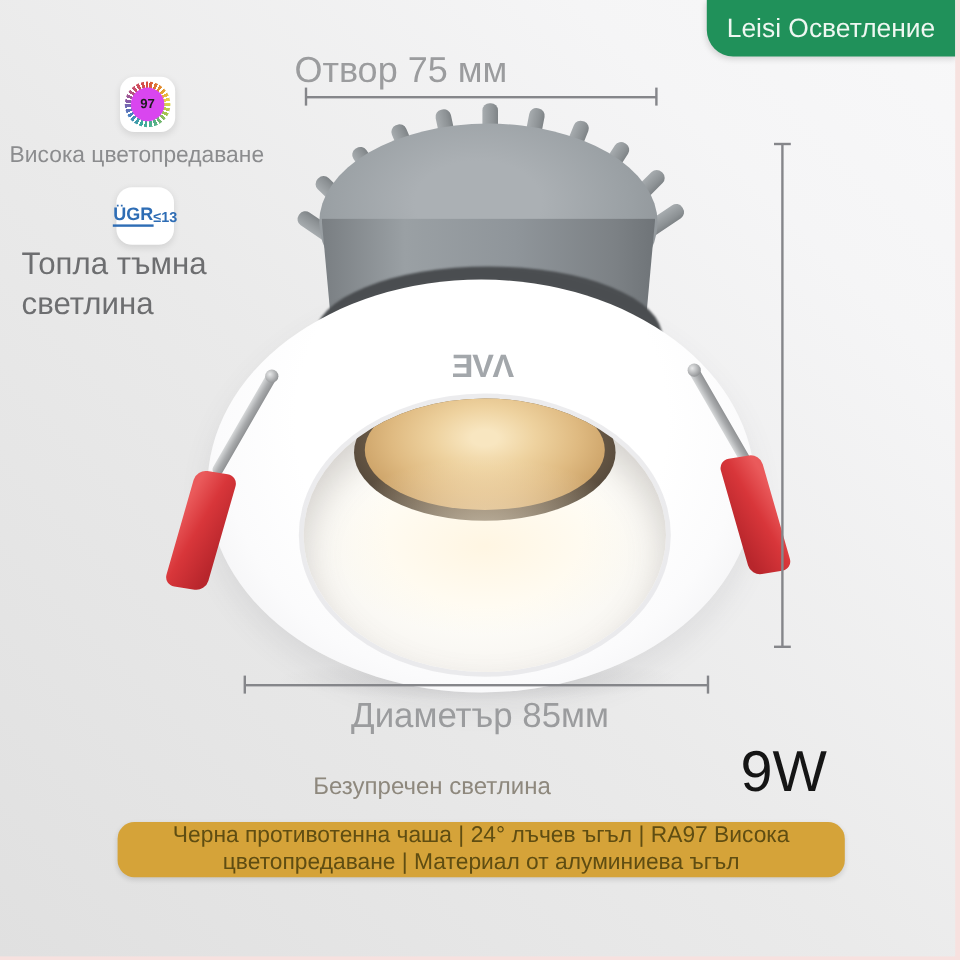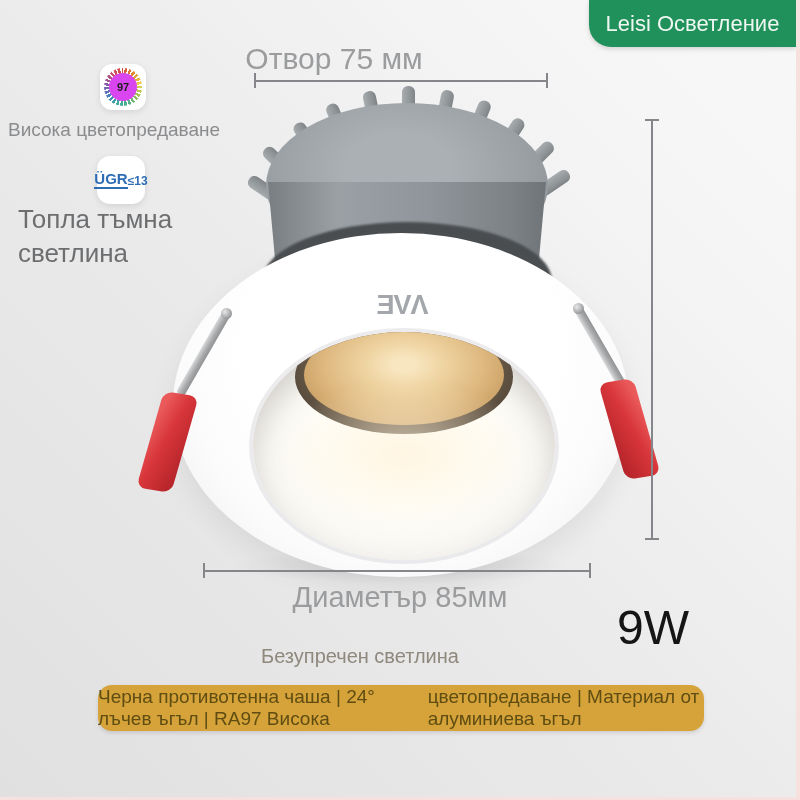--- a/index.html
+++ b/index.html
@@ -77,23 +77,23 @@
        background:radial-gradient(ellipse at 50% 42%,#8a7457 35%,#5a4d3e 72%,#3a342c 100%);}
   .lens{position:absolute;left:51px;top:-7px;width:200px;height:100px;border-radius:50%;
        background:radial-gradient(ellipse at 50% 40%,#f8e6c0 8%,#eed29f 30%,#dfba81 55%,#c79c61 82%,#b0874f 100%);}
   .lens-glow{position:absolute;left:16px;top:48px;width:270px;height:150px;border-radius:50%;
        background:radial-gradient(ellipse,rgba(255,243,219,.75),rgba(255,255,255,0) 70%);}
   .logo{position:absolute;left:338px;top:290px;width:128px;text-align:center;z-index:11;
        font-size:27px;font-weight:bold;color:#a3a7ab;letter-spacing:-1px;}
 
   
   .tagline{position:absolute;left:248px;top:645px;width:224px;text-align:center;font-size:20px;color:#8e887d;z-index:30;}
-  .wattage{position:absolute;left:598px;top:600px;width:110px;text-align:center;font-size:48px;color:#151515;z-index:30;}
+  .wattage{position:absolute;left:598px;top:616px;width:110px;text-align:center;font-size:48px;color:#151515;z-index:30;}
   .banner{position:absolute;left:98px;top:685px;width:606px;height:46px;border-radius:14px;z-index:30;
-       display:flex;flex-direction:row;align-items:center;justify-content:center;line-height:22px;
+       display:flex;flex-direction:column;align-items:center;justify-content:center;line-height:22px;
        box-shadow:0 2px 4px rgba(0,0,0,.12);}
   .banner span{font-size:19px;}
 </style>
 </head>
 <body>
 
 <div class="stage">
 
   <div class="brand-badge" style="background:#20915a">
     <span>Leisi Осветление</span>

